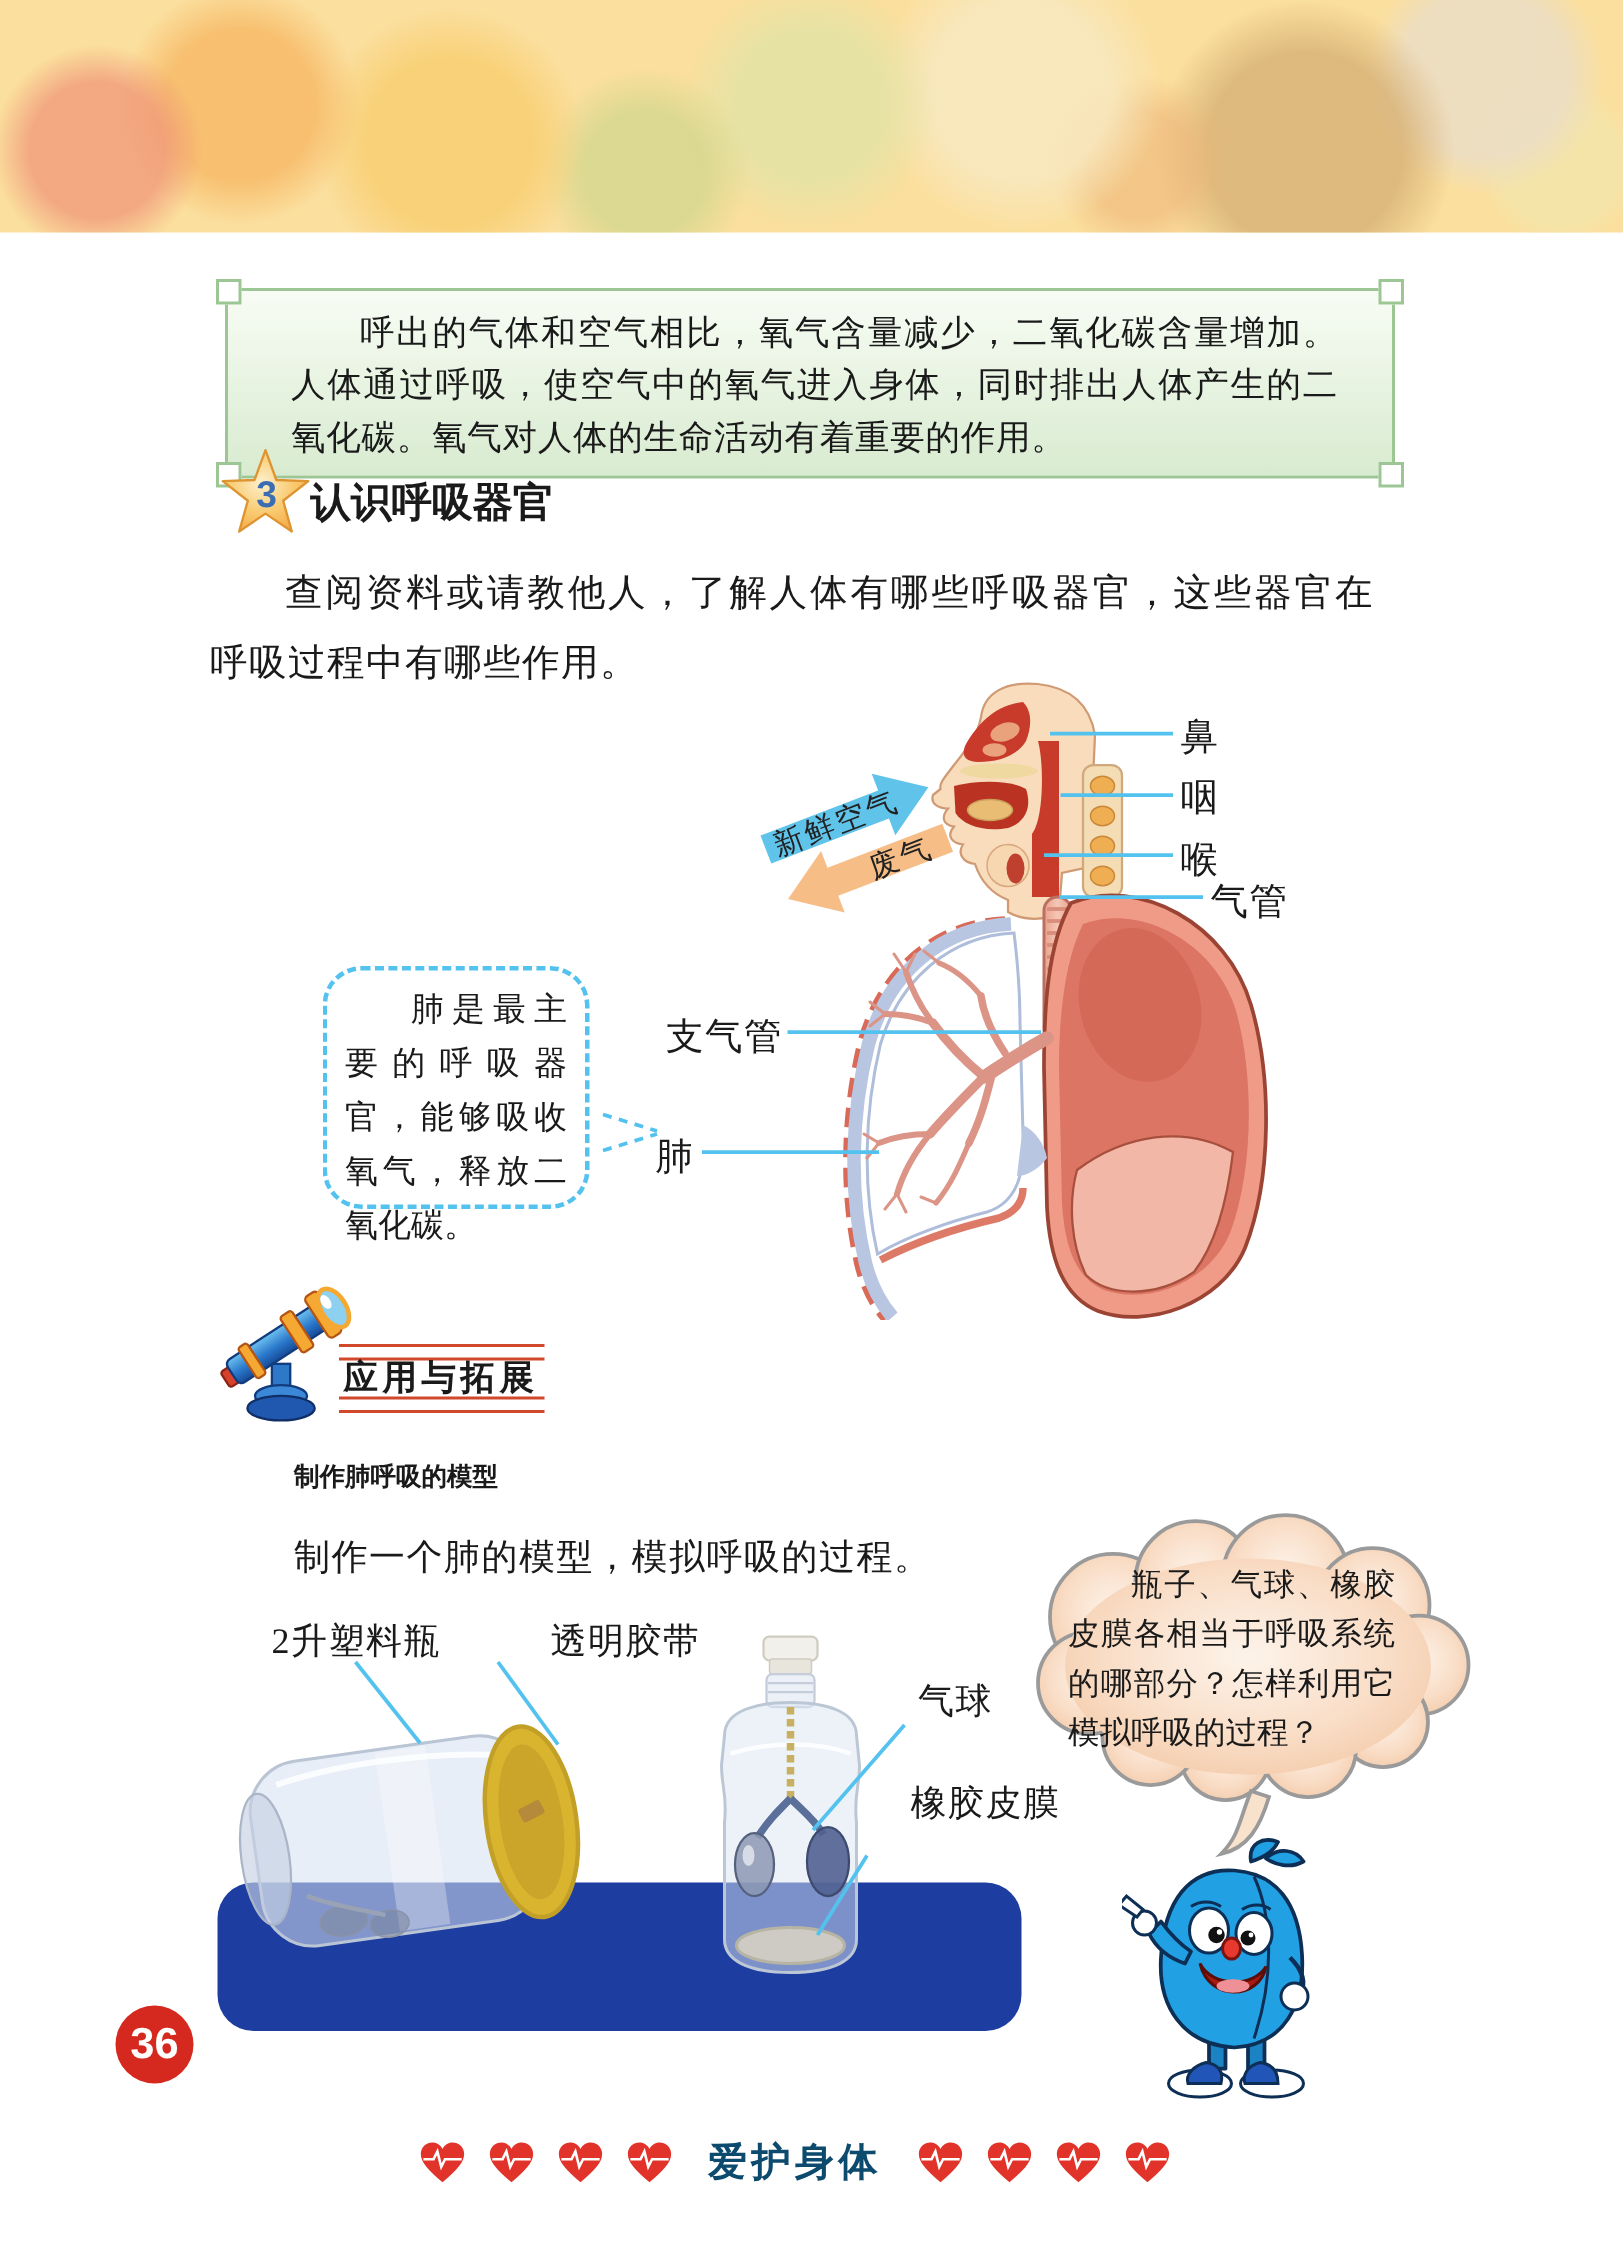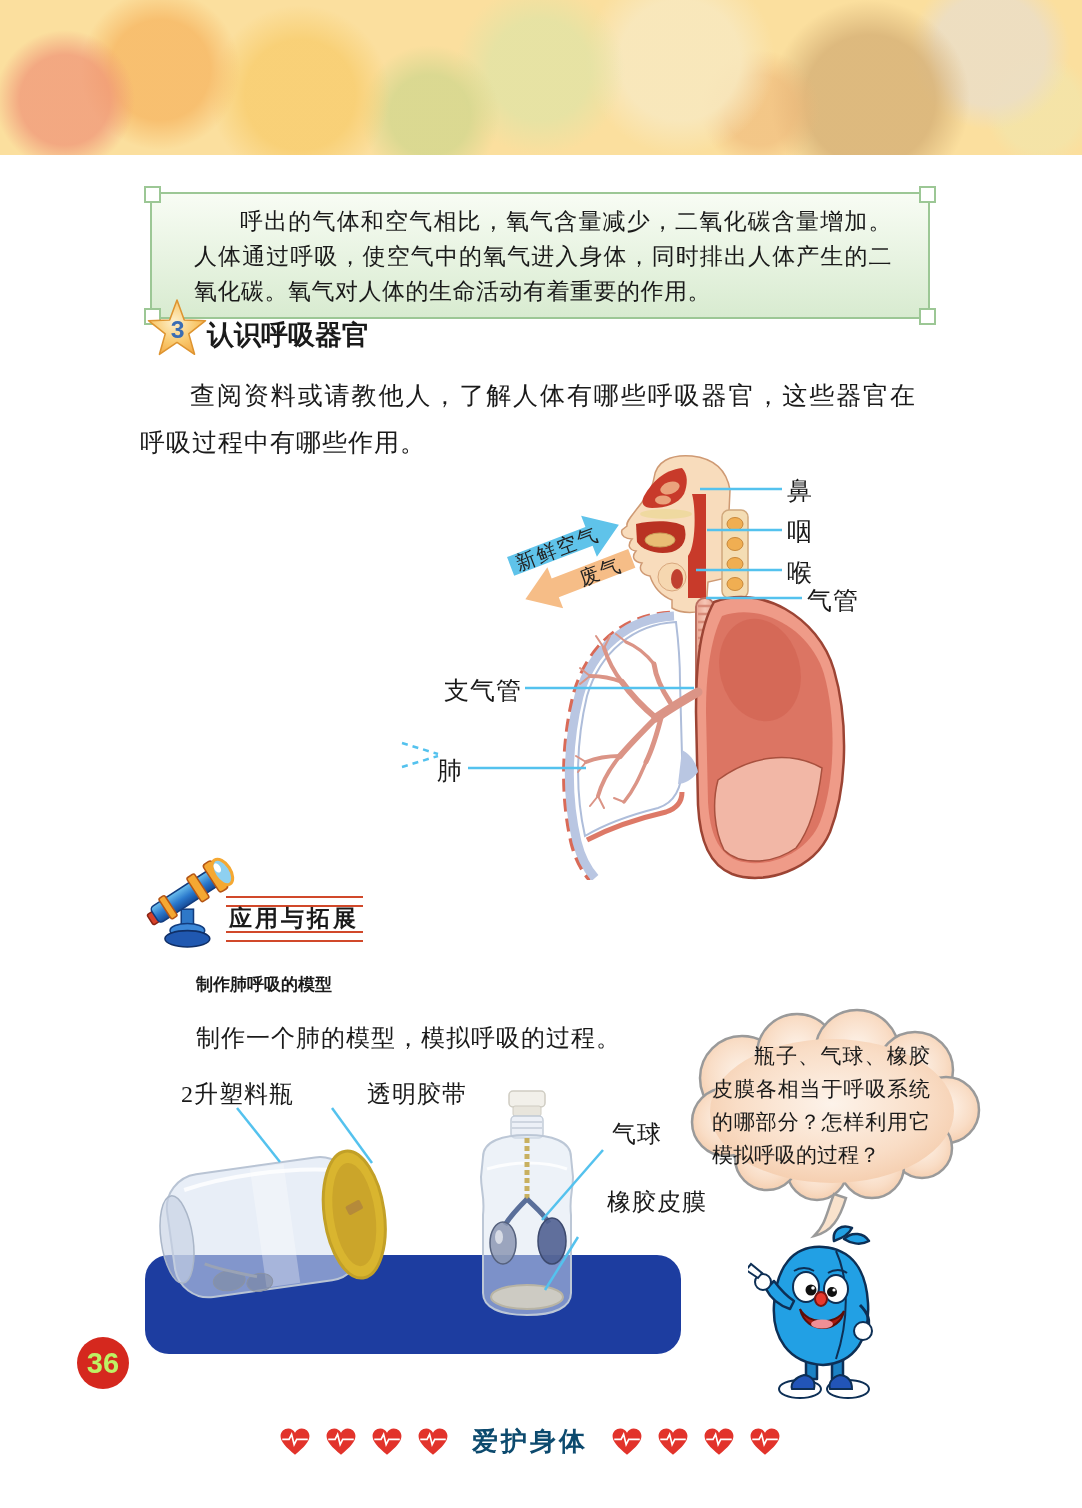--- a/index.html
+++ b/index.html
@@ -49,21 +49,21 @@
   .plabel{font-size:24px;letter-spacing:1px;}
 
   
   #cloudTxt{left:712px;top:1040px;width:218px;font-size:21px;line-height:33px;text-indent:2em;text-align:justify;}
 
   
   #platform{left:145px;top:1255px;width:536px;height:99px;background:#1d3da0;border-radius:24px;}
 
   
   #pageBadge{left:77px;top:1337px;width:52px;height:52px;border-radius:50%;background:#d5281e;
-    color:#bef264;font-family:"Liberation Sans",sans-serif;font-weight:bold;font-size:29px;
+    color:#ffffff;font-family:"Liberation Sans",sans-serif;font-weight:bold;font-size:29px;
     display:flex;align-items:center;justify-content:center;}
 
   
   #footer{left:278px;top:1424px;display:flex;align-items:center;}
   #footer .hgrp{display:flex;gap:12px;}
   #footerTitle{font-family:"Liberation Sans",sans-serif;font-weight:bold;font-size:26px;
     letter-spacing:3px;margin:0 22px;color:#0c4a6e;}
 </style>
 </head>
 <body>
@@ -195,20 +195,23 @@
     </g>
   </svg>
 
   <div class="abs dlabel" style="left:787px;top:474px;">鼻</div>
   <div class="abs dlabel" style="left:787px;top:515px;">咽</div>
   <div class="abs dlabel" style="left:787px;top:556px;">喉</div>
   <div class="abs dlabel" style="left:807px;top:584px;">气管</div>
   <div class="abs dlabel" style="left:444px;top:674px;">支气管</div>
   <div class="abs dlabel" style="left:437px;top:754px;">肺</div>
 
+  <div id="bubble" class="abs">
+    <span>肺是最主要的呼吸器官，能够吸收氧气，释放二氧化碳。</span>
+  </div>
   <svg class="abs" style="left:398px;top:735px;" width="50" height="40">
     <g stroke="#54c2ee" stroke-width="2.5" stroke-dasharray="6,5" fill="none">
       <path d="M4,8 L40,19"></path>
         <path d="M4,32 L40,21"></path>
     </g>
   </svg>
 
   <svg class="abs" style="left:140px;top:848px;" width="108" height="102" viewBox="0 0 105 100">
     <defs>
       <linearGradient id="scopeG" x1="0" y1="0" x2="0" y2="1">

